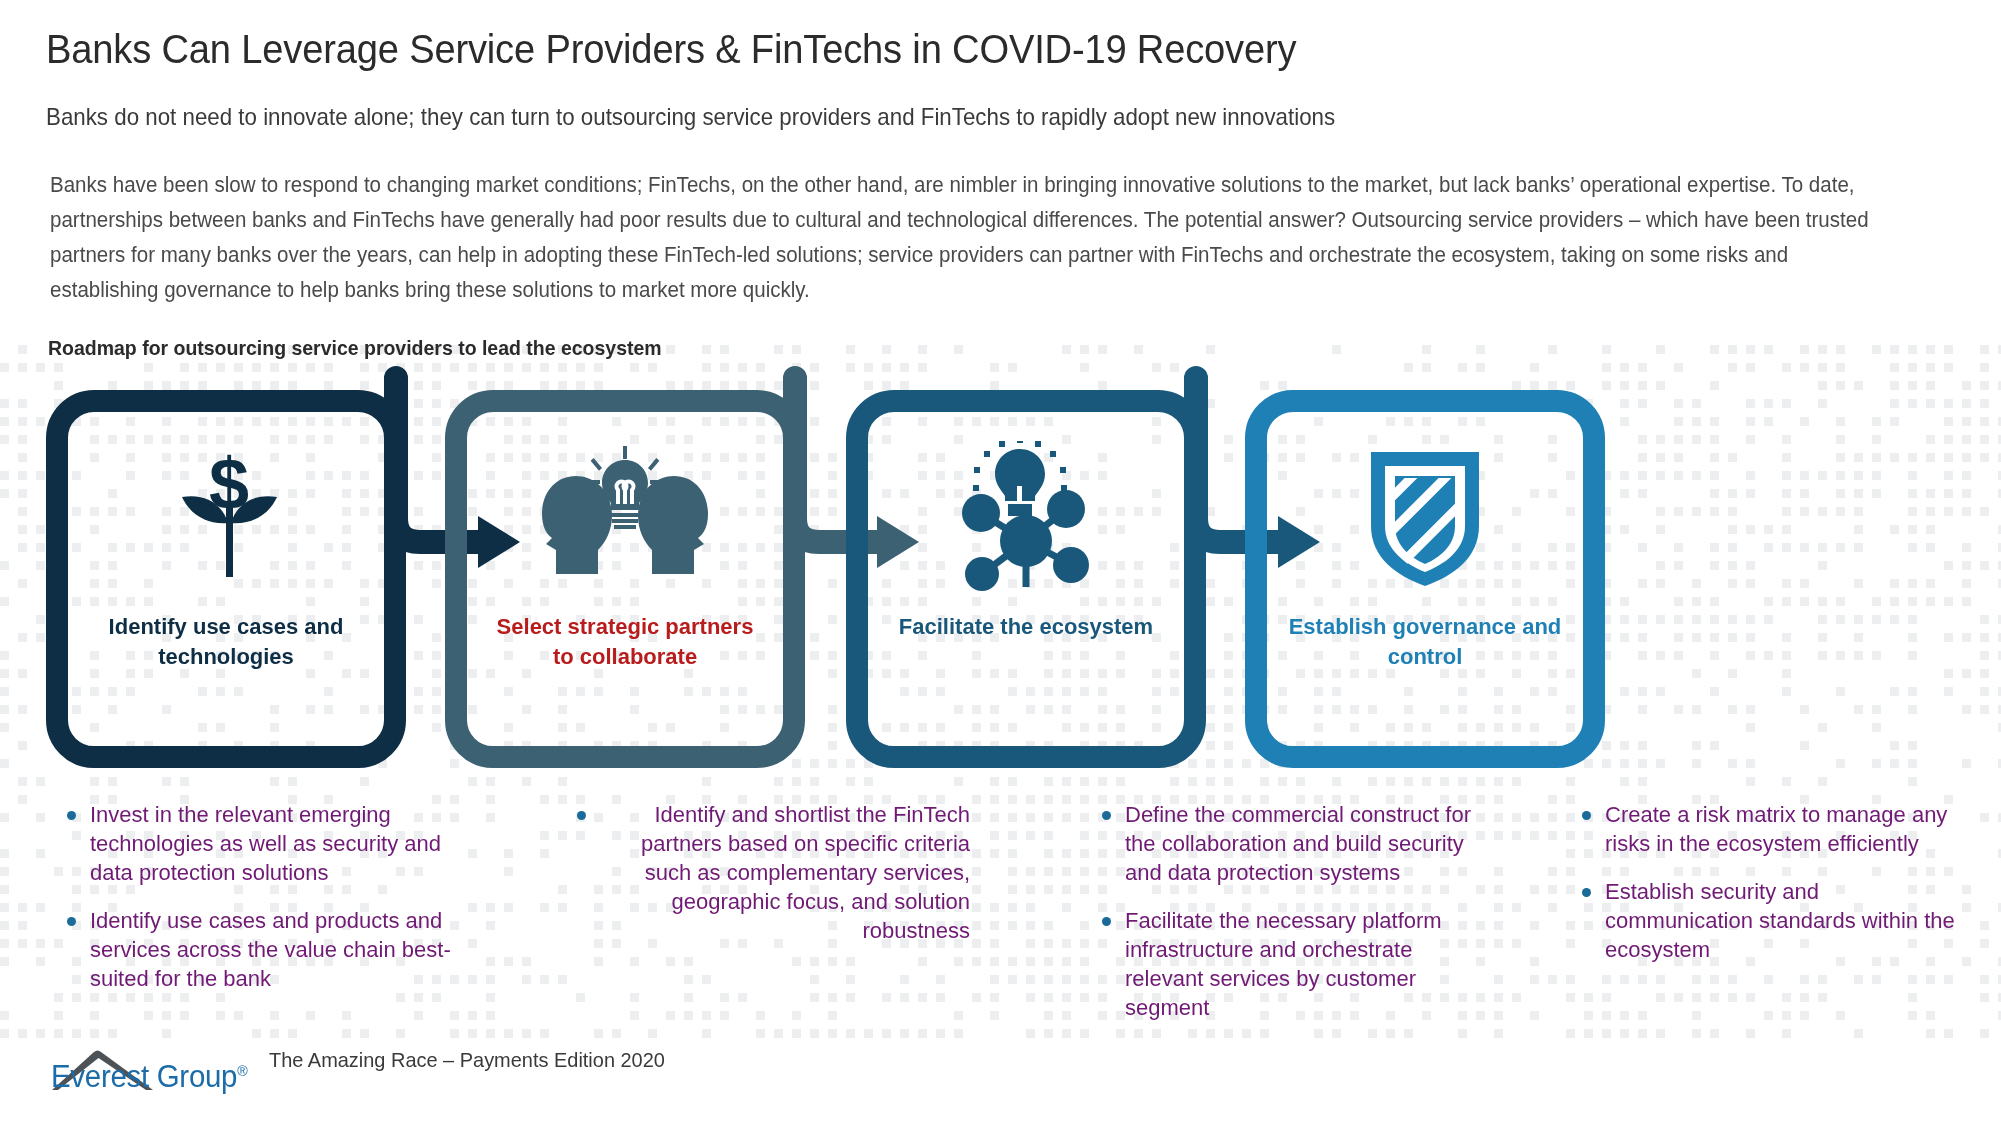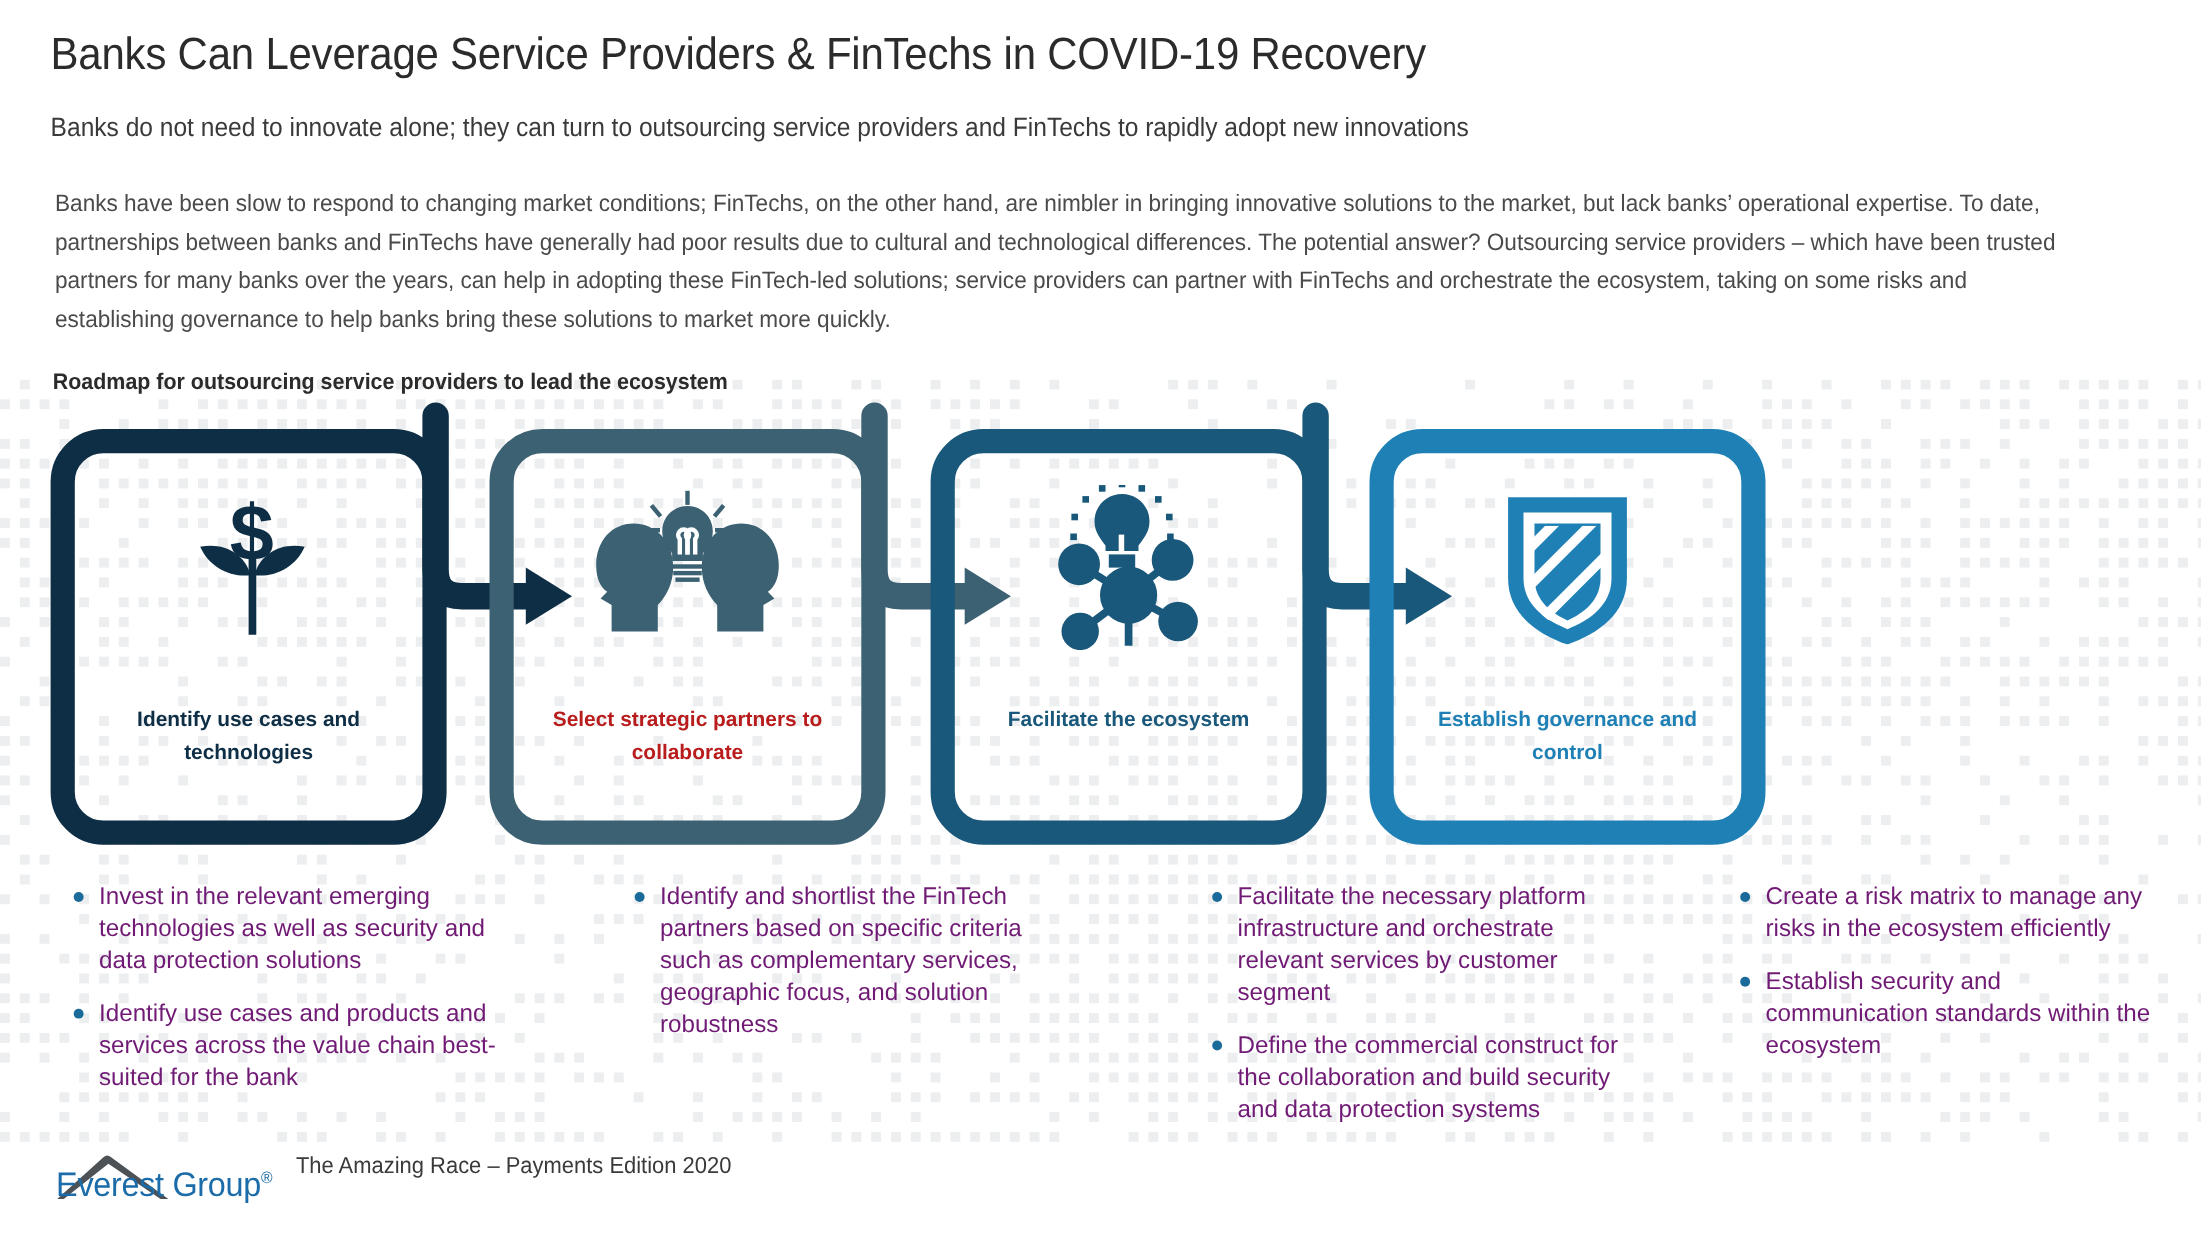--- a/index.html
+++ b/index.html
@@ -95,24 +95,23 @@
     width: 360px; height: 160px;
     display: flex;
     align-items: center;
     justify-content: center;
   }
   .stage-title {
     position: absolute;
     left: 40px; top: 222px;
     width: 280px;
     text-align: center;
-    font-size: 19px;
+    font-size: 22px;
     font-weight: bold;
     line-height: 30px;
-    margin-top: 28px;
   }
   
   .connector {
     position: absolute;
     top: 0;
     width: 118px; height: 378px;
     overflow: visible;
   }
 
   
@@ -2655,26 +2654,26 @@
       </div>
       <div class="stage-title" style="color: rgb(31, 128, 181);">Establish governance and control</div>
     </div>
   </div>
 
 <div id="bullet-row">
     <div class="bullet-col" style="left: 60px; width: 400px;">
       <div class="bullet-item"><span class="dot" style="background: rgb(26, 107, 153);"></span><span>Invest in the relevant emerging technologies as well as security and data protection solutions</span></div>
       <div class="bullet-item"><span class="dot" style="background: rgb(26, 107, 153);"></span><span>Identify use cases and products and services across the value chain best-suited for the bank</span></div>
     </div>
-    <div class="bullet-col" style="left: 570px; width: 400px;">
+    <div class="bullet-col" style="left: 570px; width: 400px; text-align: right;">
       <div class="bullet-item"><span class="dot" style="background: rgb(26, 107, 153);"></span><span>Identify and shortlist the FinTech partners based on specific criteria such as complementary services, geographic focus, and solution robustness</span></div>
     </div>
     <div class="bullet-col" style="left: 1095px; width: 400px;">
+      <div class="bullet-item"><span class="dot" style="background: rgb(26, 107, 153);"></span><span>Define the commercial construct for the collaboration and build security and data protection systems</span></div>
       <div class="bullet-item"><span class="dot" style="background: rgb(26, 107, 153);"></span><span>Facilitate the necessary platform infrastructure and orchestrate relevant services by customer segment</span></div>
-      <div class="bullet-item"><span class="dot" style="background: rgb(26, 107, 153);"></span><span>Define the commercial construct for the collaboration and build security and data protection systems</span></div>
     </div>
     <div class="bullet-col" style="left: 1575px; width: 390px;">
       <div class="bullet-item"><span class="dot" style="background: rgb(26, 107, 153);"></span><span>Create a risk matrix to manage any risks in the ecosystem efficiently</span></div>
       <div class="bullet-item"><span class="dot" style="background: rgb(26, 107, 153);"></span><span>Establish security and communication standards within the ecosystem</span></div>
     </div>
   </div>
 
 <div id="footer">
   <div id="everest-logo">
     <svg id="everest-peak" width="105" height="44" viewBox="0 0 105 44">

